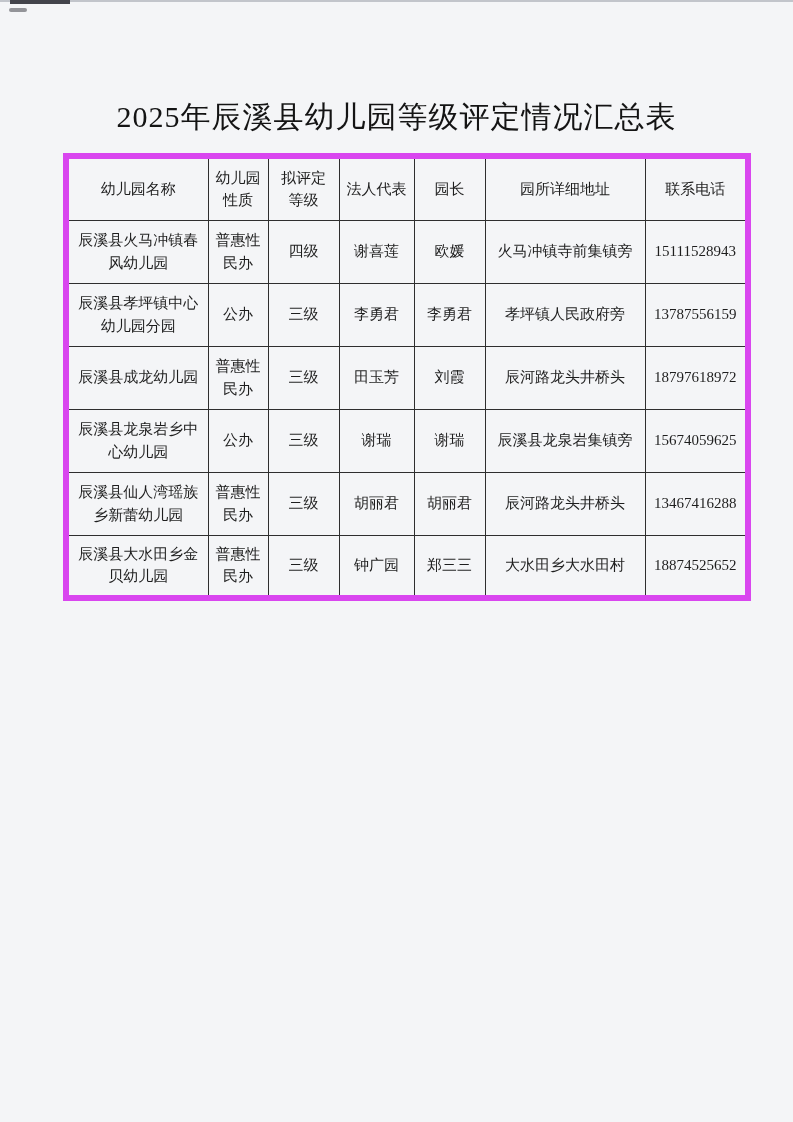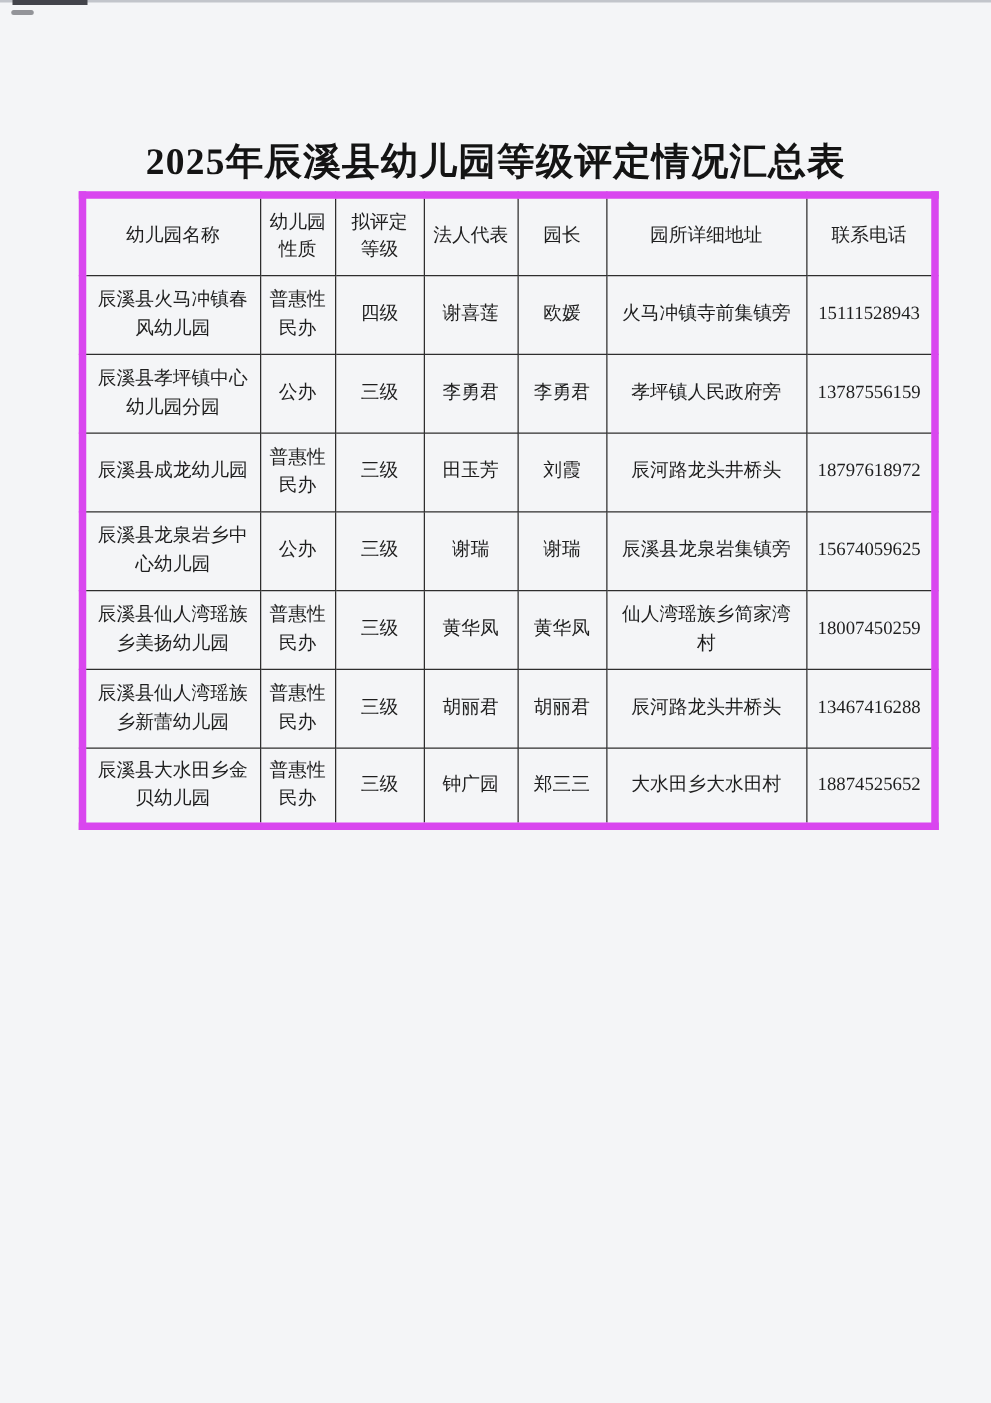--- a/index.html
+++ b/index.html
@@ -24,23 +24,22 @@
     position: absolute; top: 0; left: 10px; width: 60px; height: 4px;
     background: #43444b;
   }
   .scan-dash {
     position: absolute; top: 8px; left: 9px; width: 18px; height: 4px;
     background: #6a6b70; border-radius: 2px; opacity: .7;
   }
   .doc-title {
     position: absolute; top: 97px; left: 0; width: 100%;
     text-align: center;
-    font-size: 30px; font-weight: bold; letter-spacing: 1px;
+    font-size: 30px; font-weight: normal; letter-spacing: 1px;
     color: #141414;
-    margin-top: 12px;
   }
   table.summary {
     position: absolute; left: 63px; top: 153px;
     width: 682px;
     border-collapse: collapse;
     table-layout: fixed;
     border: 6px solid #d946ef;
     background: transparent;
   }
   .summary th, .summary td {
@@ -124,29 +123,20 @@
         <tr>
           <td>辰溪县龙泉岩乡中心幼儿园</td>
           <td>公办</td>
           <td>三级</td>
           <td>谢瑞</td>
           <td>谢瑞</td>
           <td>辰溪县龙泉岩集镇旁</td>
           <td>15674059625</td>
         </tr>
         <tr>
-          <td>辰溪县仙人湾瑶族乡美扬幼儿园</td>
-          <td>普惠性民办</td>
-          <td>三级</td>
-          <td>黄华凤</td>
-          <td>黄华凤</td>
-          <td>仙人湾瑶族乡简家湾村</td>
-          <td>18007450259</td>
-        </tr>
-        <tr>
           <td>辰溪县仙人湾瑶族乡新蕾幼儿园</td>
           <td>普惠性民办</td>
           <td>三级</td>
           <td>胡丽君</td>
           <td>胡丽君</td>
           <td>辰河路龙头井桥头</td>
           <td>13467416288</td>
         </tr>
         <tr>
           <td>辰溪县大水田乡金贝幼儿园</td>

